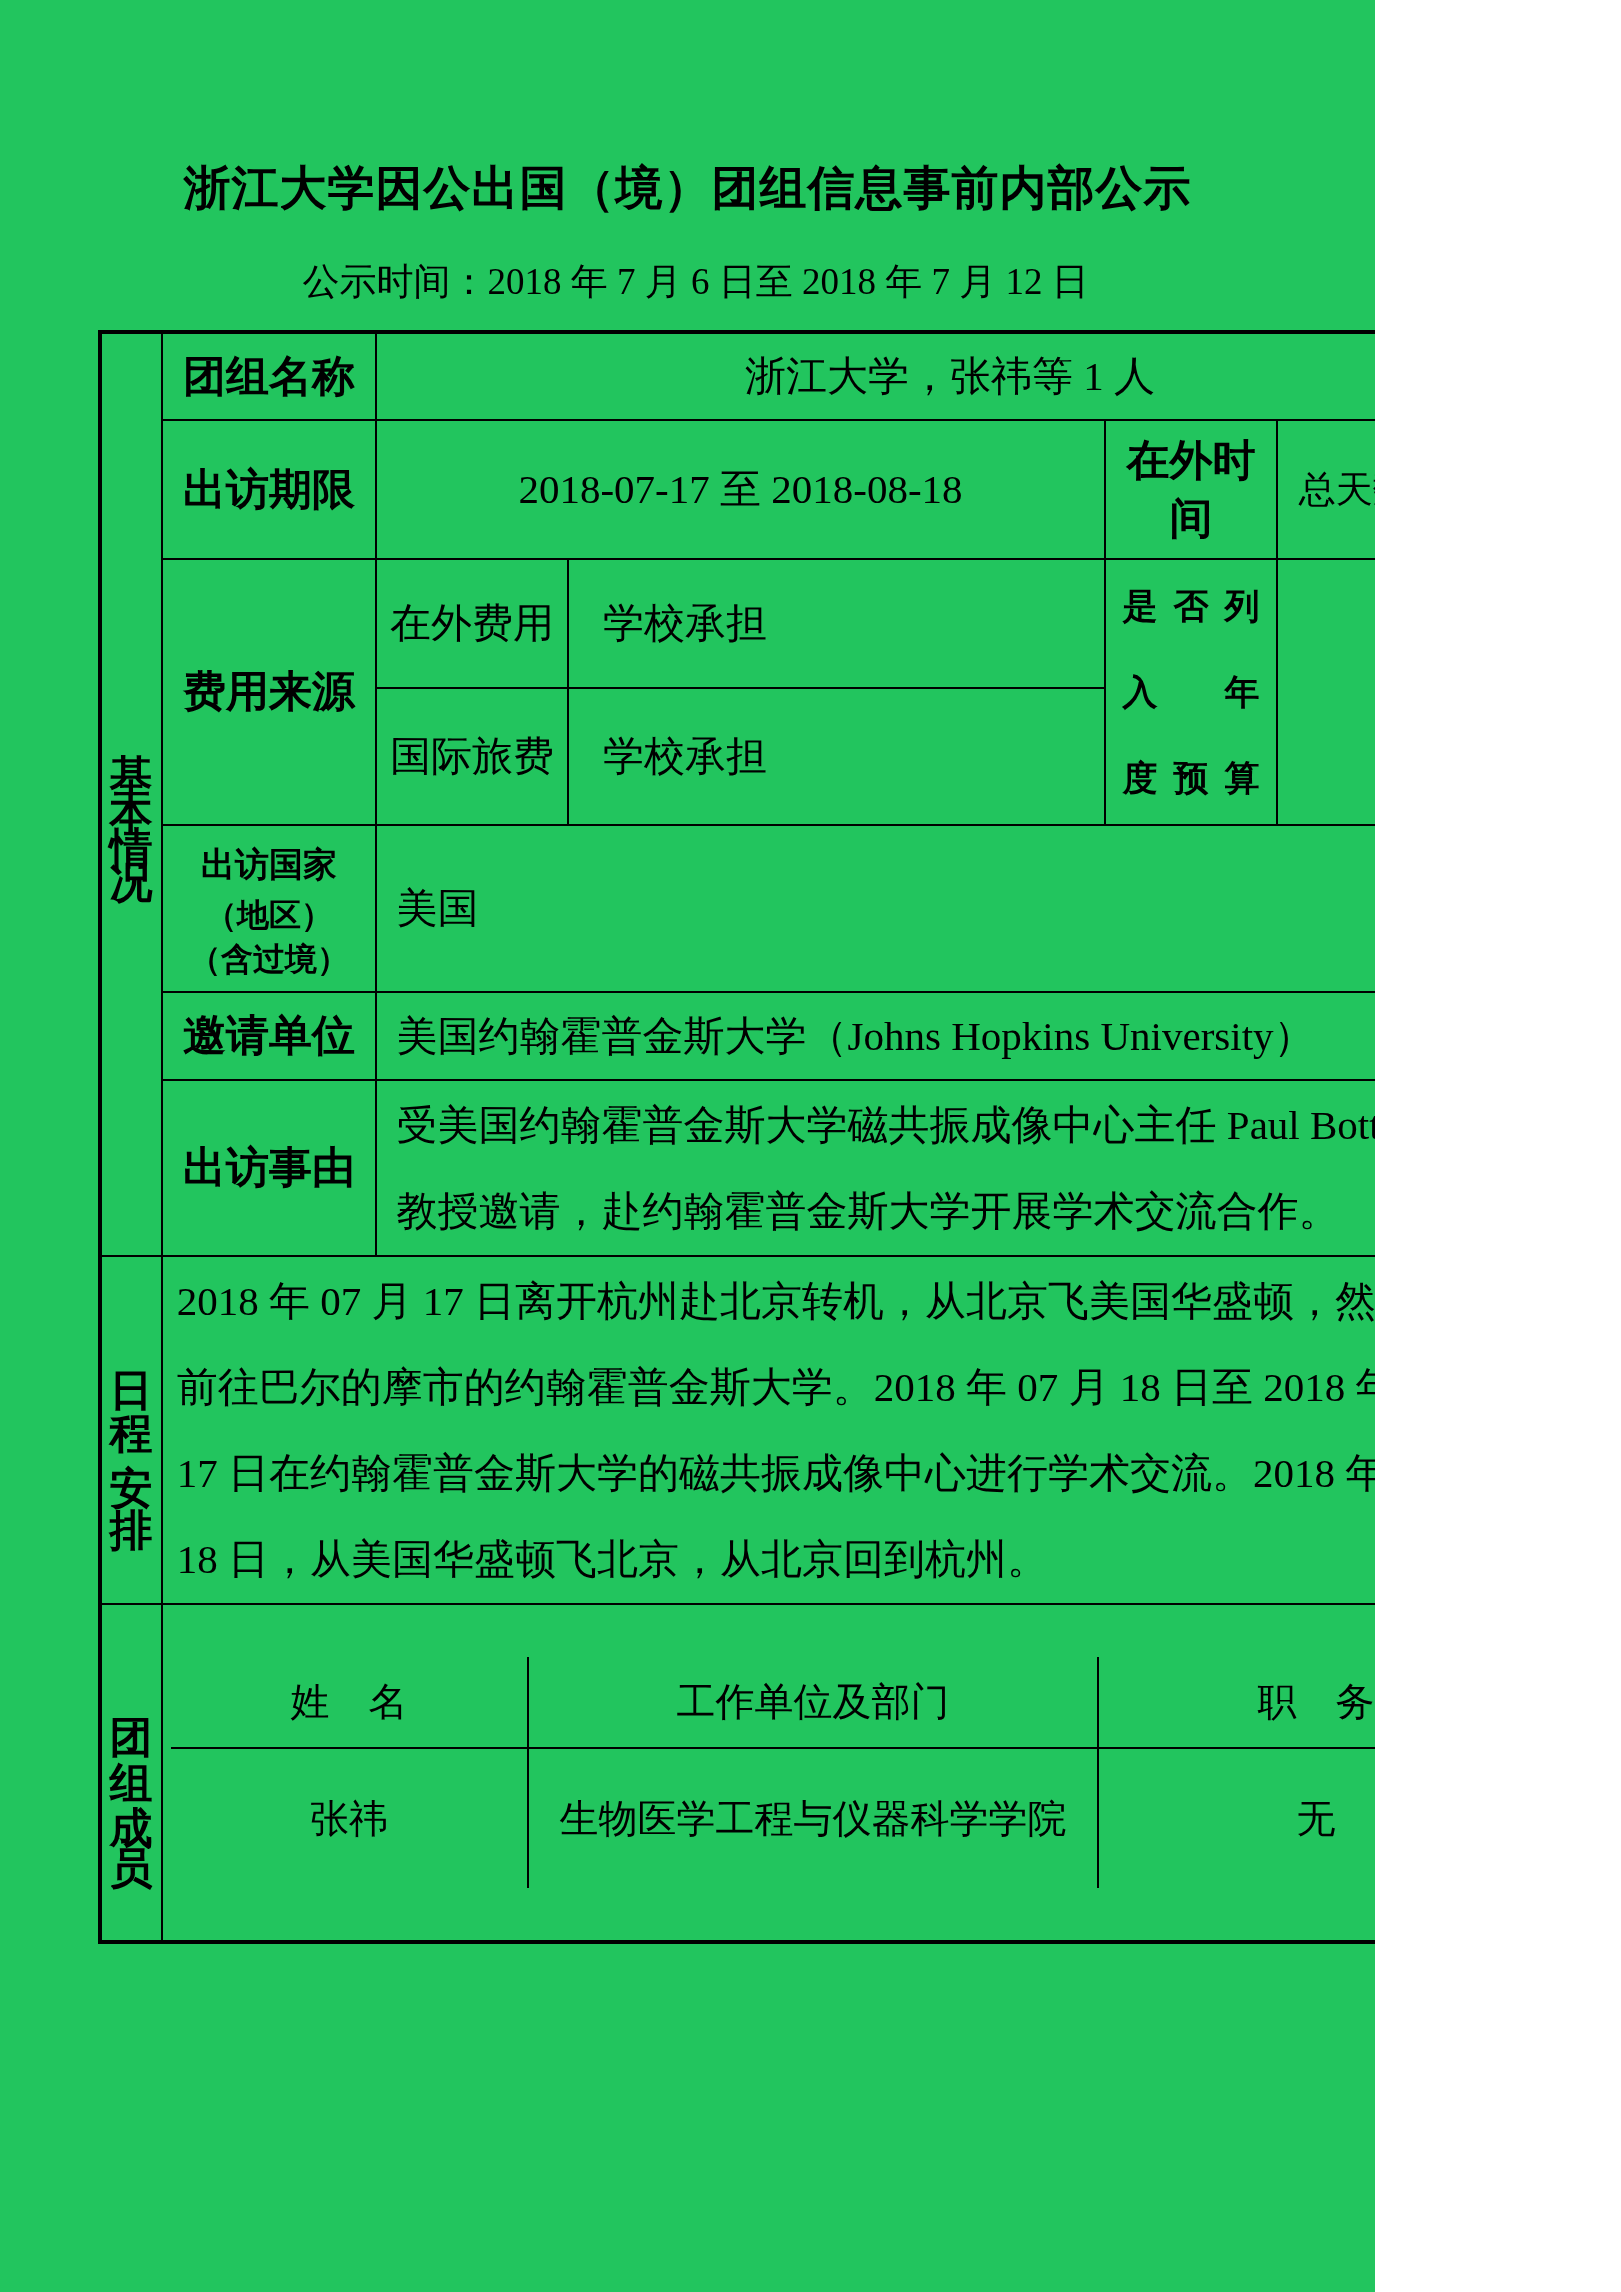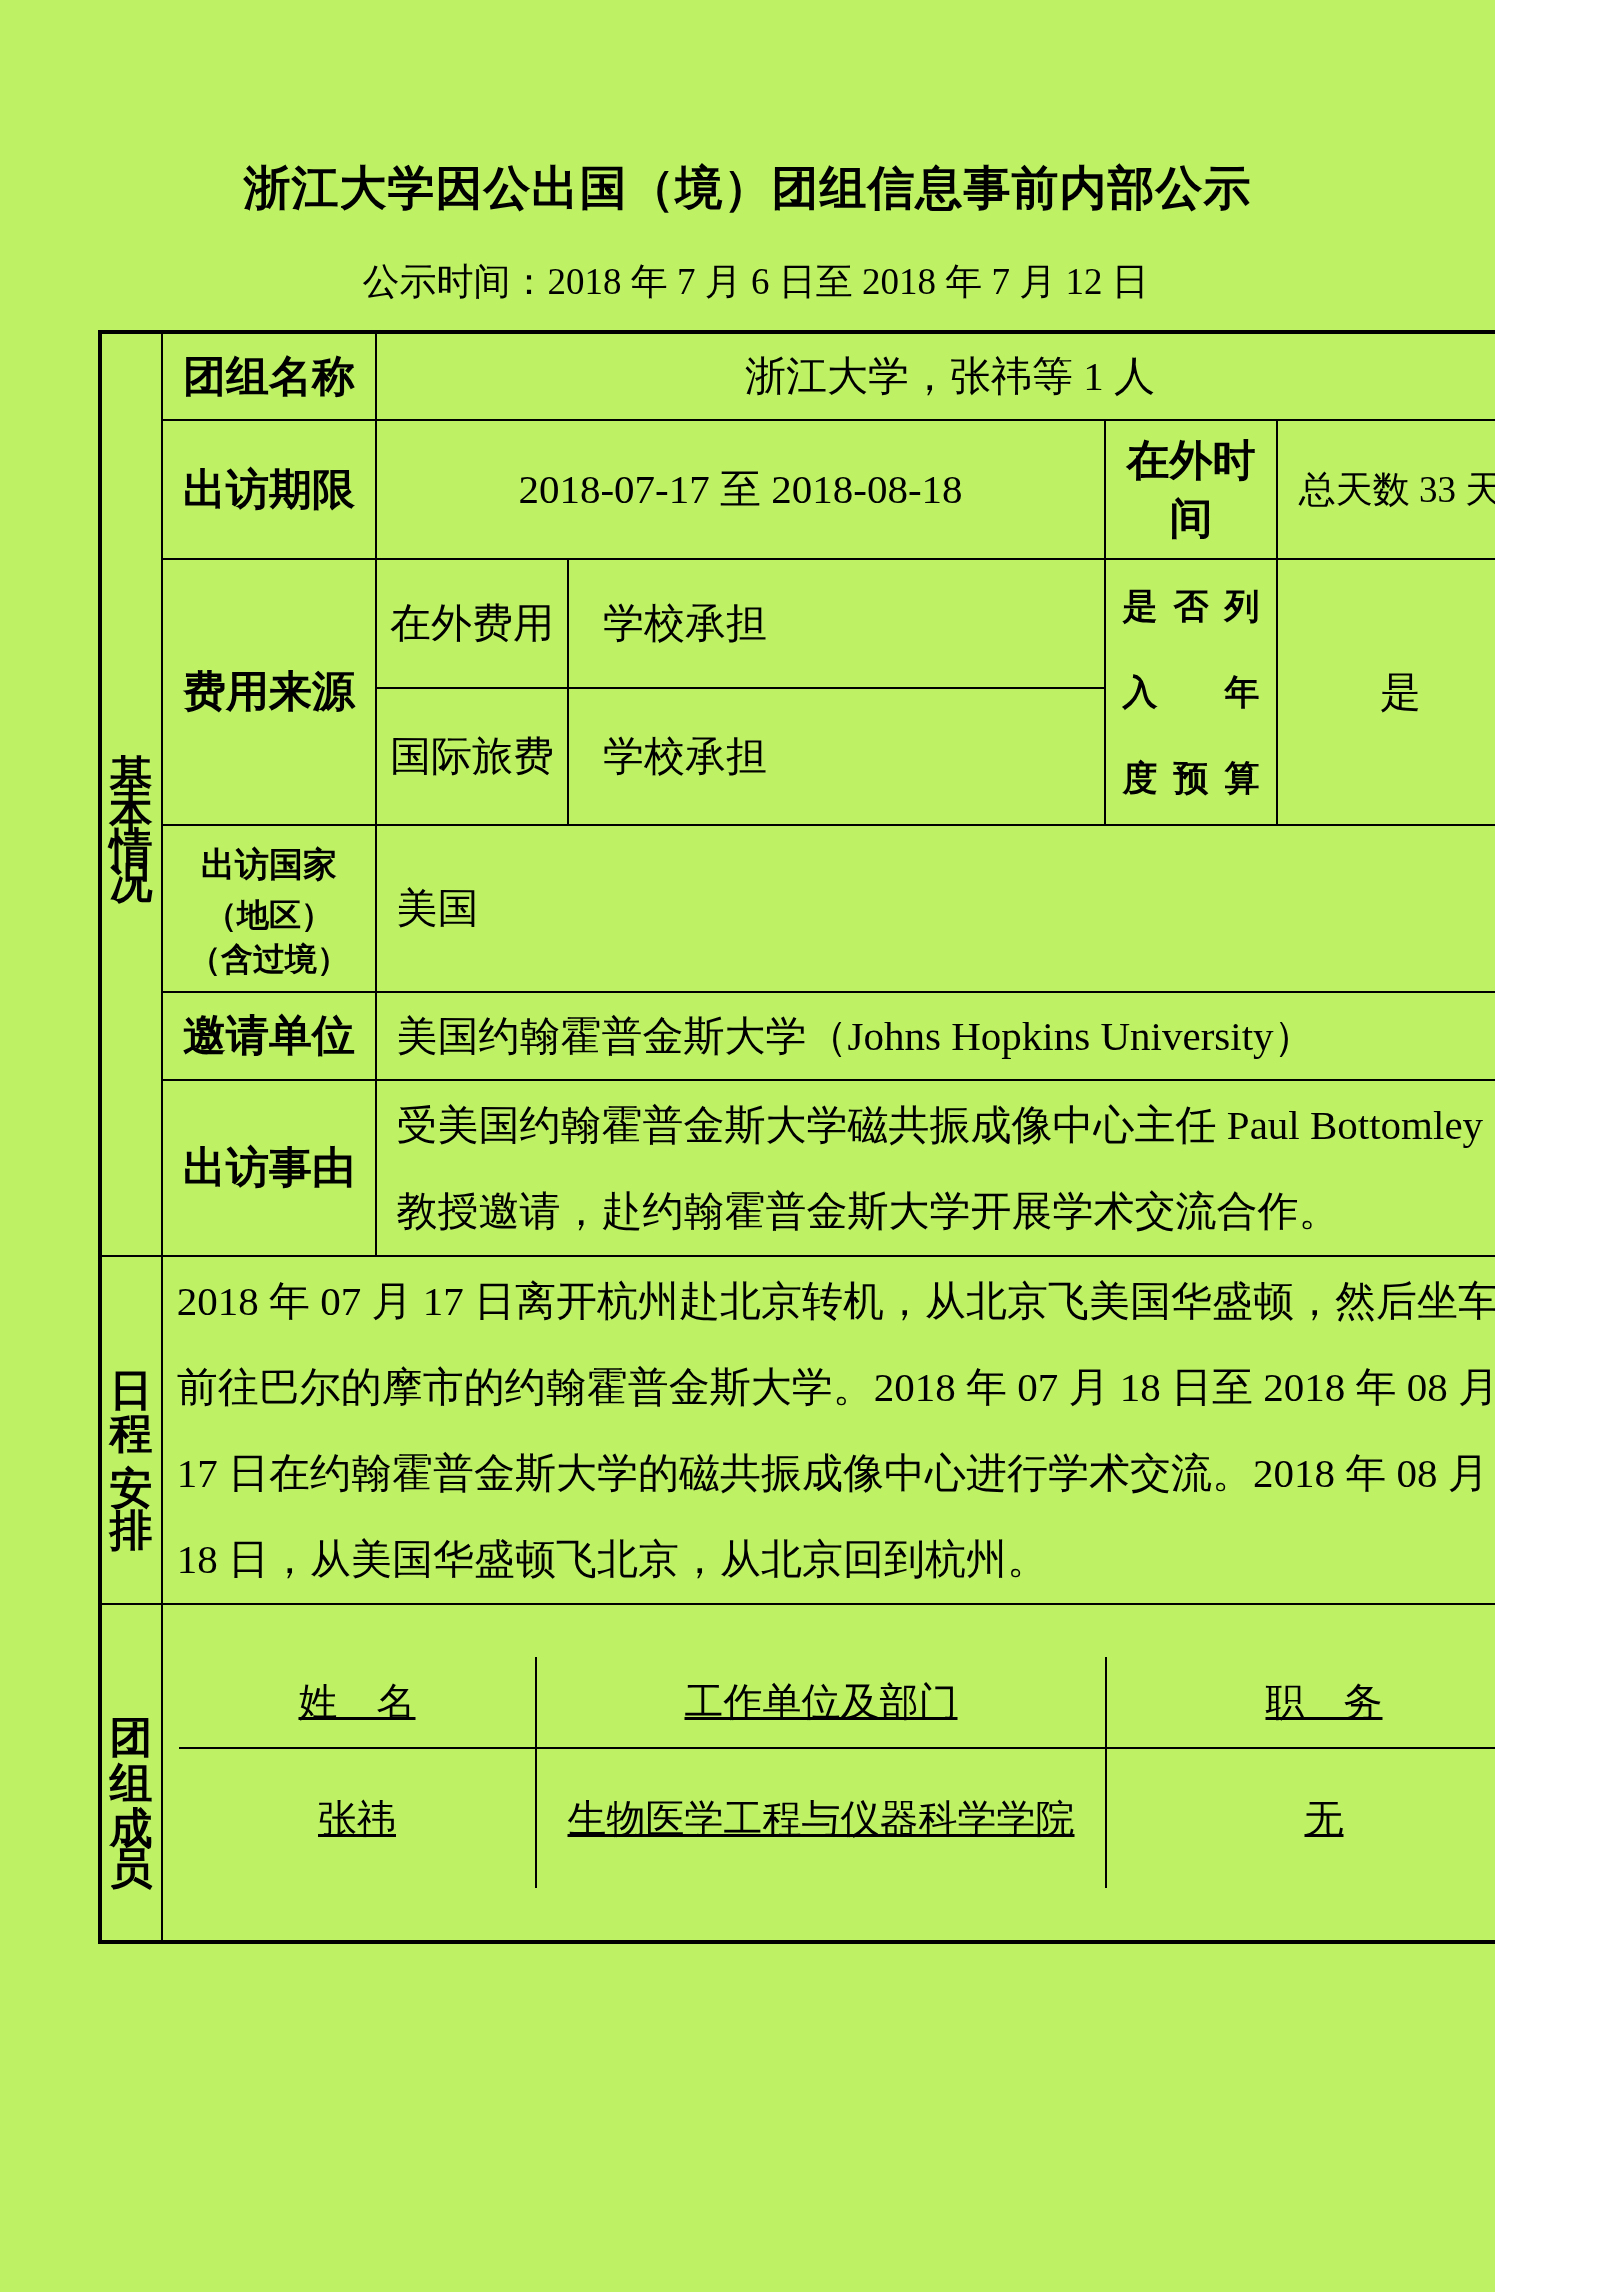--- a/index.html
+++ b/index.html
@@ -1,20 +1,20 @@
 <!DOCTYPE html>
 <html><head>
 <meta charset="utf-8">
 <style>
   html, body { margin: 0; padding: 0; background: #ffffff; }
   .page {
     position: relative;
-    width: 1495px;
+    width: 1375px;
     height: 2293px;
-    background: #bef264;
+    background: #22c55e;
     color: #000000;
     font-family: "Liberation Serif", serif;
     overflow: hidden;
   }
   .doc-title {
     position: absolute;
     top: 157px; left: 0; width: 100%;
     text-align: center;
     font-family: "Liberation Sans", sans-serif;
     font-weight: bold;
@@ -92,21 +92,21 @@
   table.member-table td {
     border: none;
     text-align: center;
     vertical-align: middle;
     font-family: "Liberation Serif", serif;
     font-size: 39px;
   }
   table.member-table td.mid { border-left: 2.9px solid #000; border-right: 2.9px solid #000; }
   table.member-table tr.mh td { border-bottom: 2.9px solid #000; height: 88px; }
   table.member-table tr.md td { height: 137px; }
-  td.member-cell { padding: 16px; vertical-align: middle; text-decoration: underline; }
+  td.member-cell { padding: 8px; vertical-align: middle; }
 </style>
 </head>
 <body>
 
 <div class="page">
 
   <div class="doc-title">浙江大学因公出国（境）团组信息事前内部公示</div>
   <div class="doc-subtitle">公示时间：2018 年 7 月 6 日至 2018 年 7 月 12 日</div>
 
   <table class="main">

